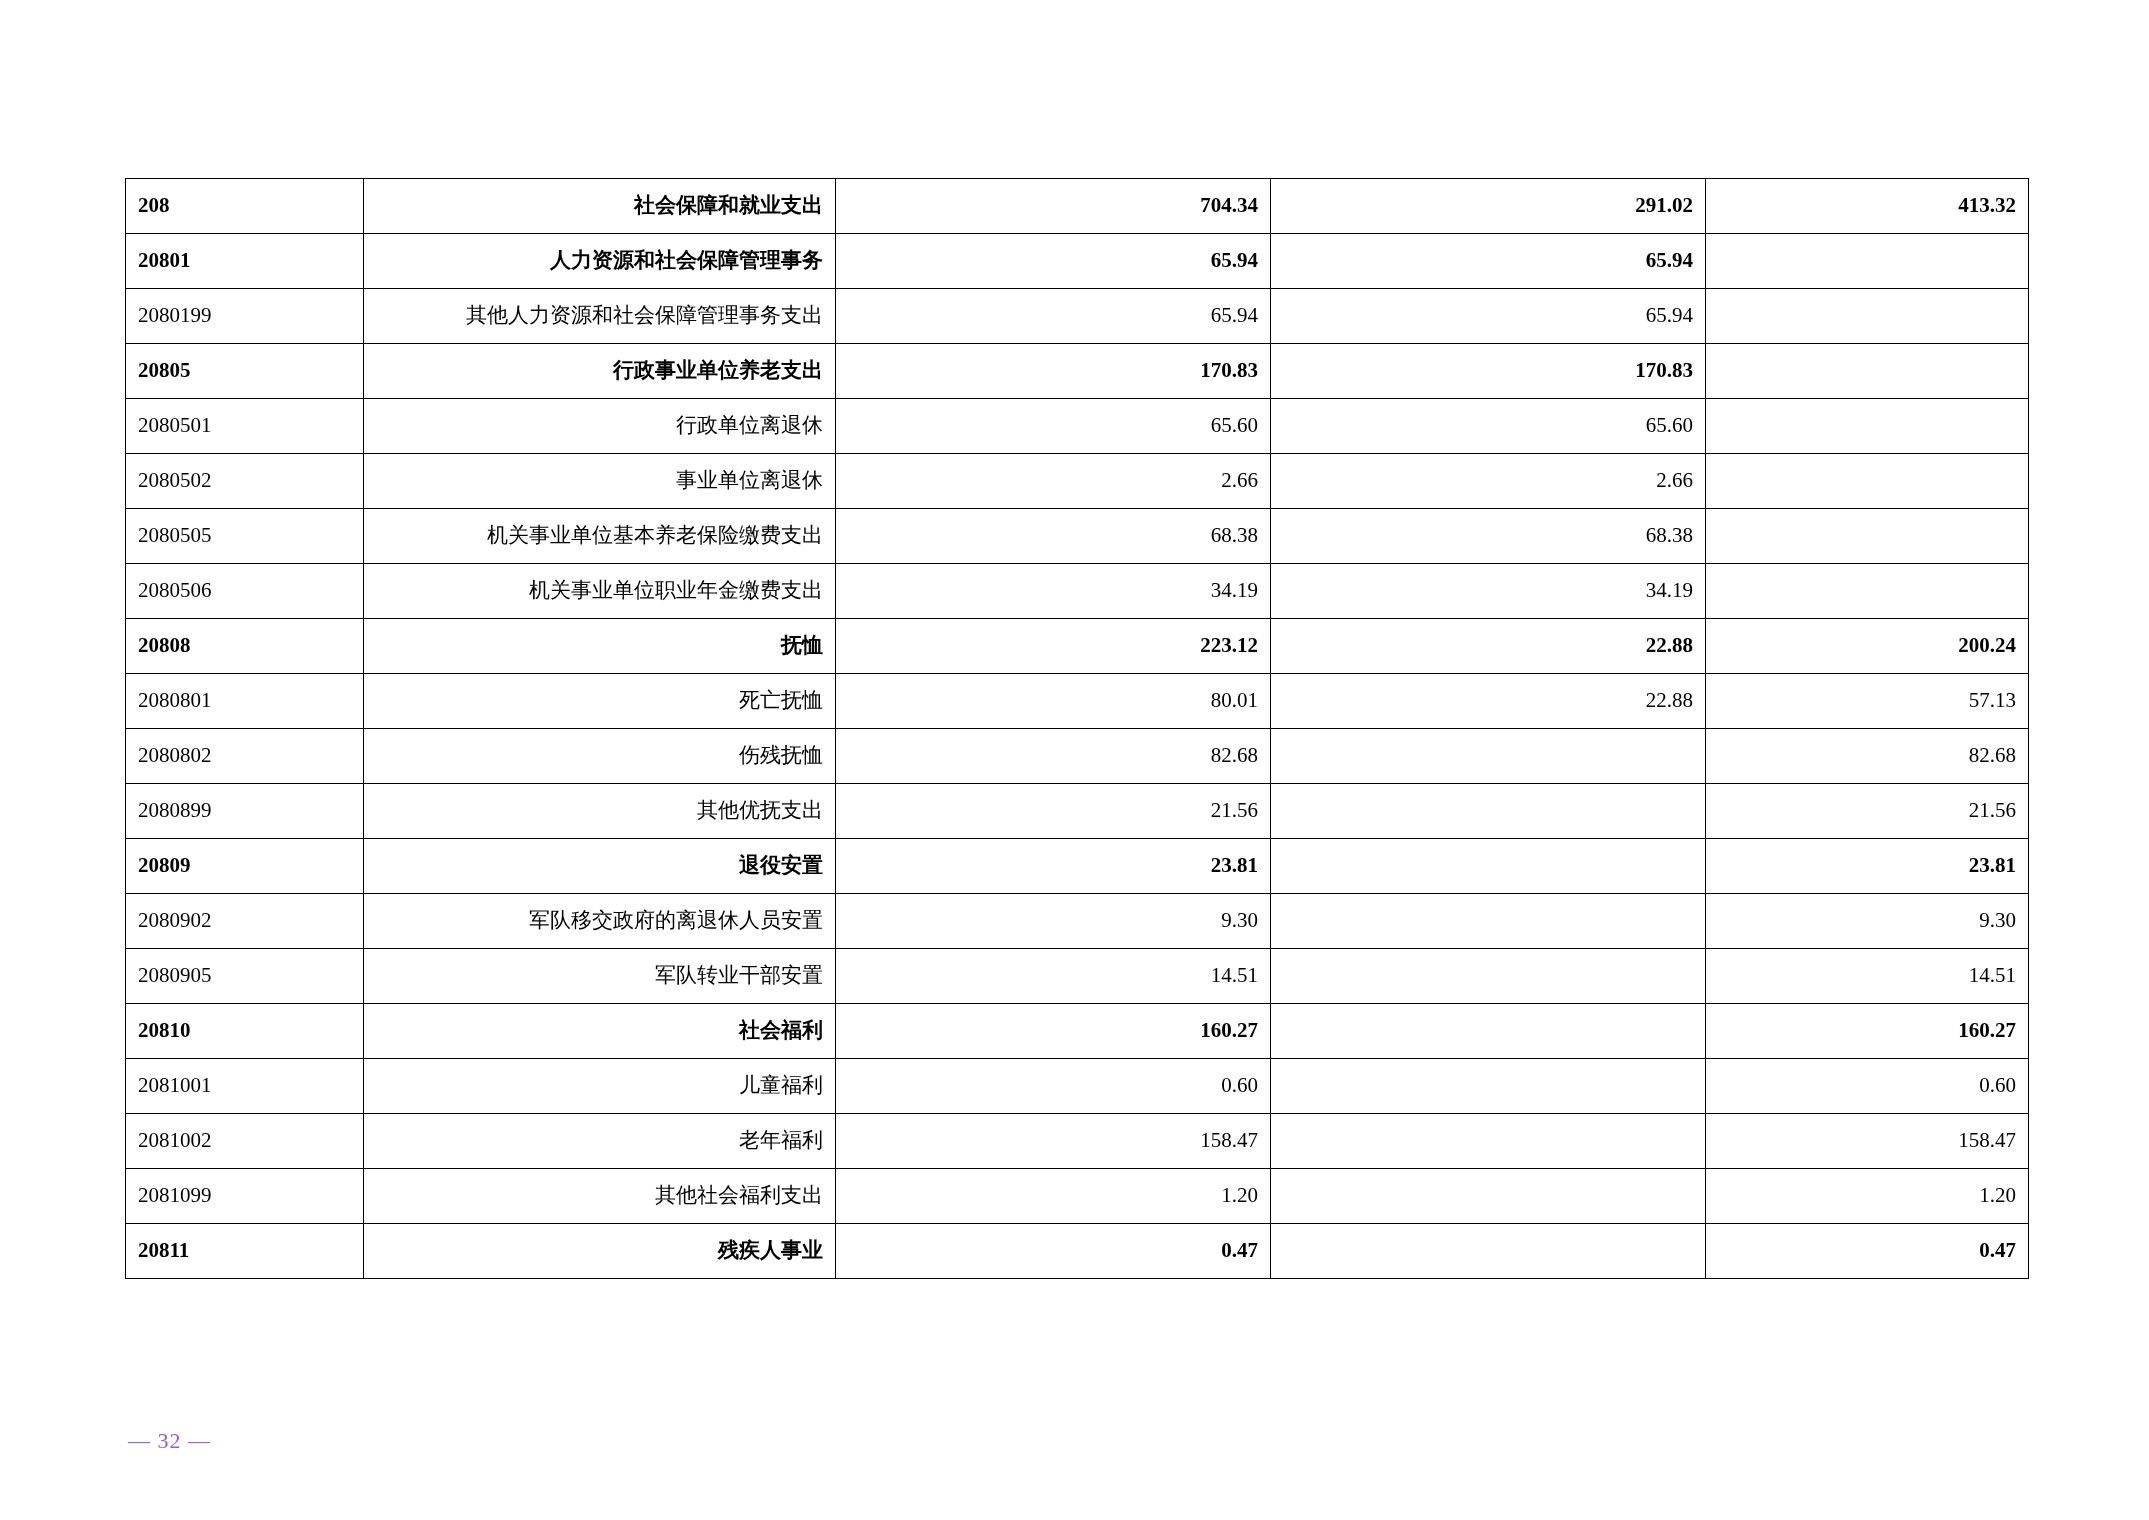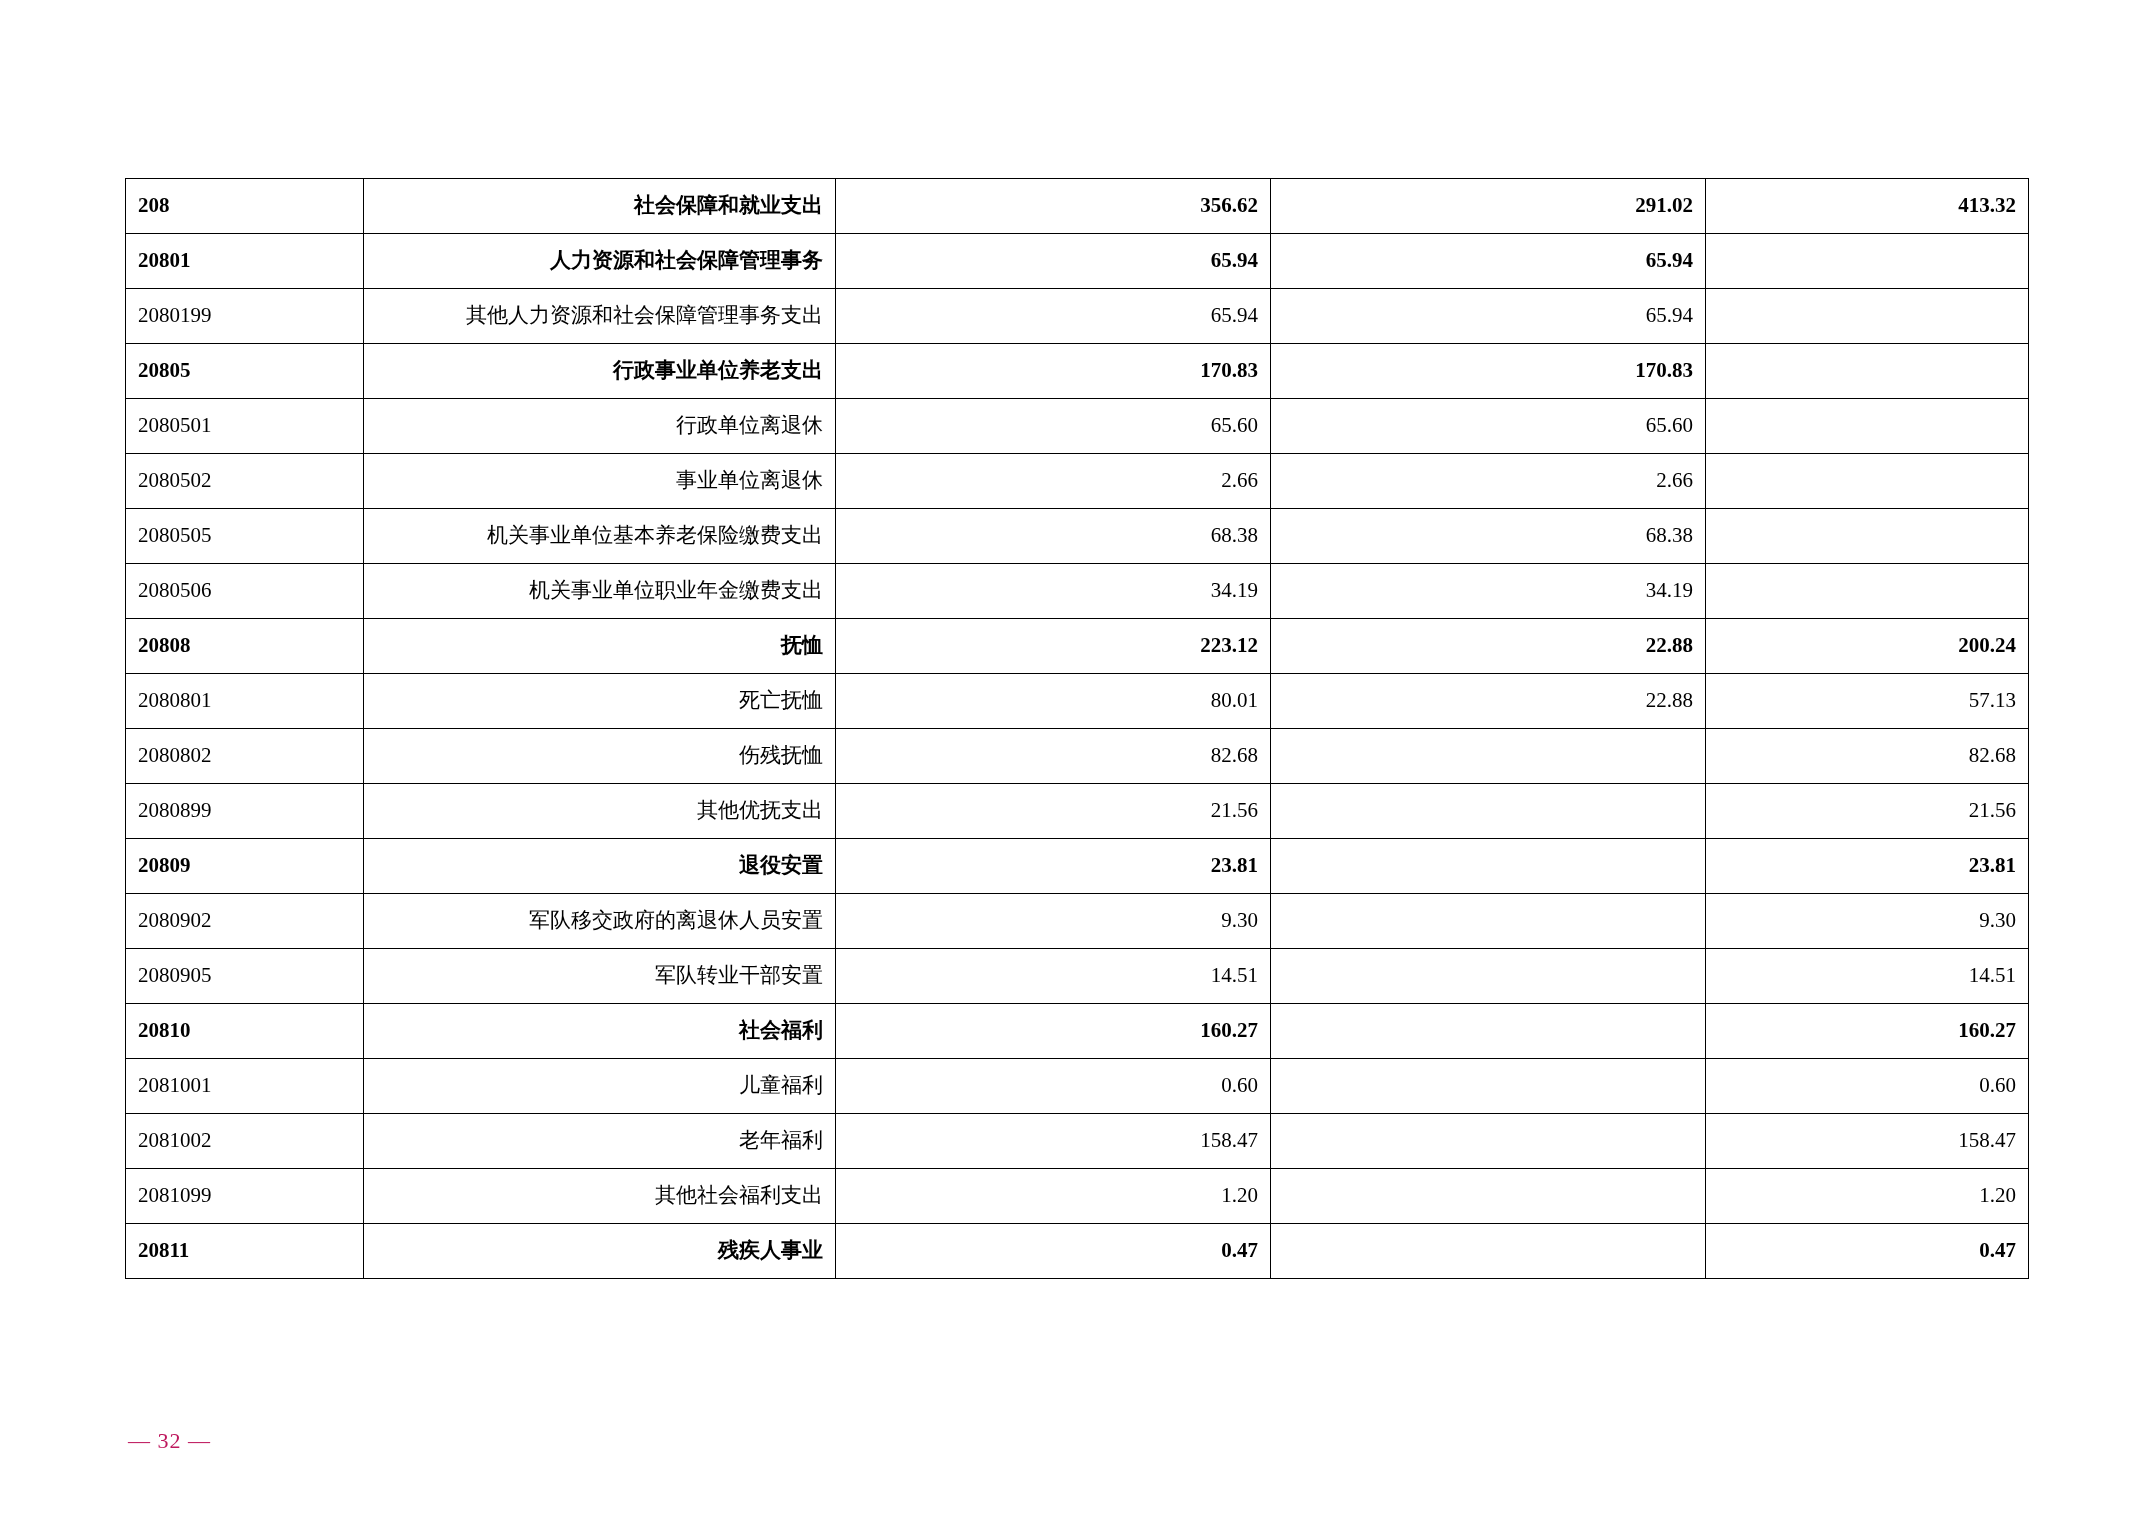--- a/index.html
+++ b/index.html
@@ -64,42 +64,42 @@
   }
   tr.bold td {
     font-weight: bold;
   }
   .page-number {
     position: absolute;
     left: 128px;
     top: 1428px;
     font-size: 22px;
     letter-spacing: 1px;
-    color: #be185d;
+    color: #8b5cf6;
   }
 </style>
 </head>
 <body>
 
 <div class="page">
 
   <div class="table-wrap">
     <table class="budget">
       <colgroup>
         <col class="c-code">
         <col class="c-name">
         <col class="c-total">
         <col class="c-col2">
         <col class="c-col3">
       </colgroup>
       <tbody>
           <tr class="bold">
             <td class="code">208</td>
             <td class="name">社会保障和就业支出</td>
-            <td class="num">356.62</td>
+            <td class="num">704.34</td>
             <td class="num">291.02</td>
             <td class="num">413.32</td>
           </tr>
           <tr class="bold">
             <td class="code">20801</td>
             <td class="name">人力资源和社会保障管理事务</td>
             <td class="num">65.94</td>
             <td class="num">65.94</td>
             <td class="num"></td>
           </tr>

